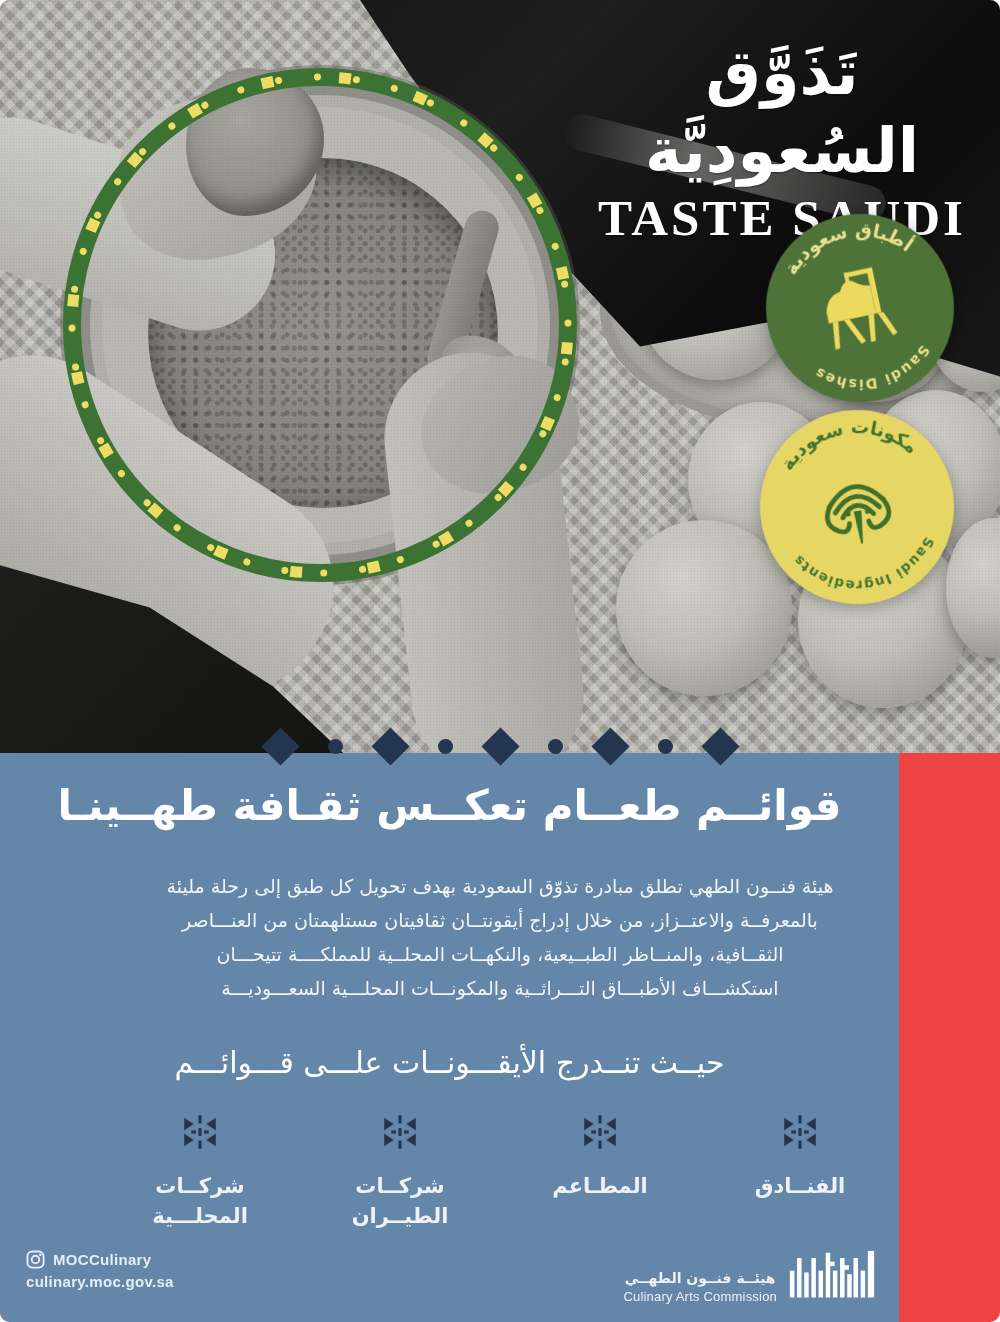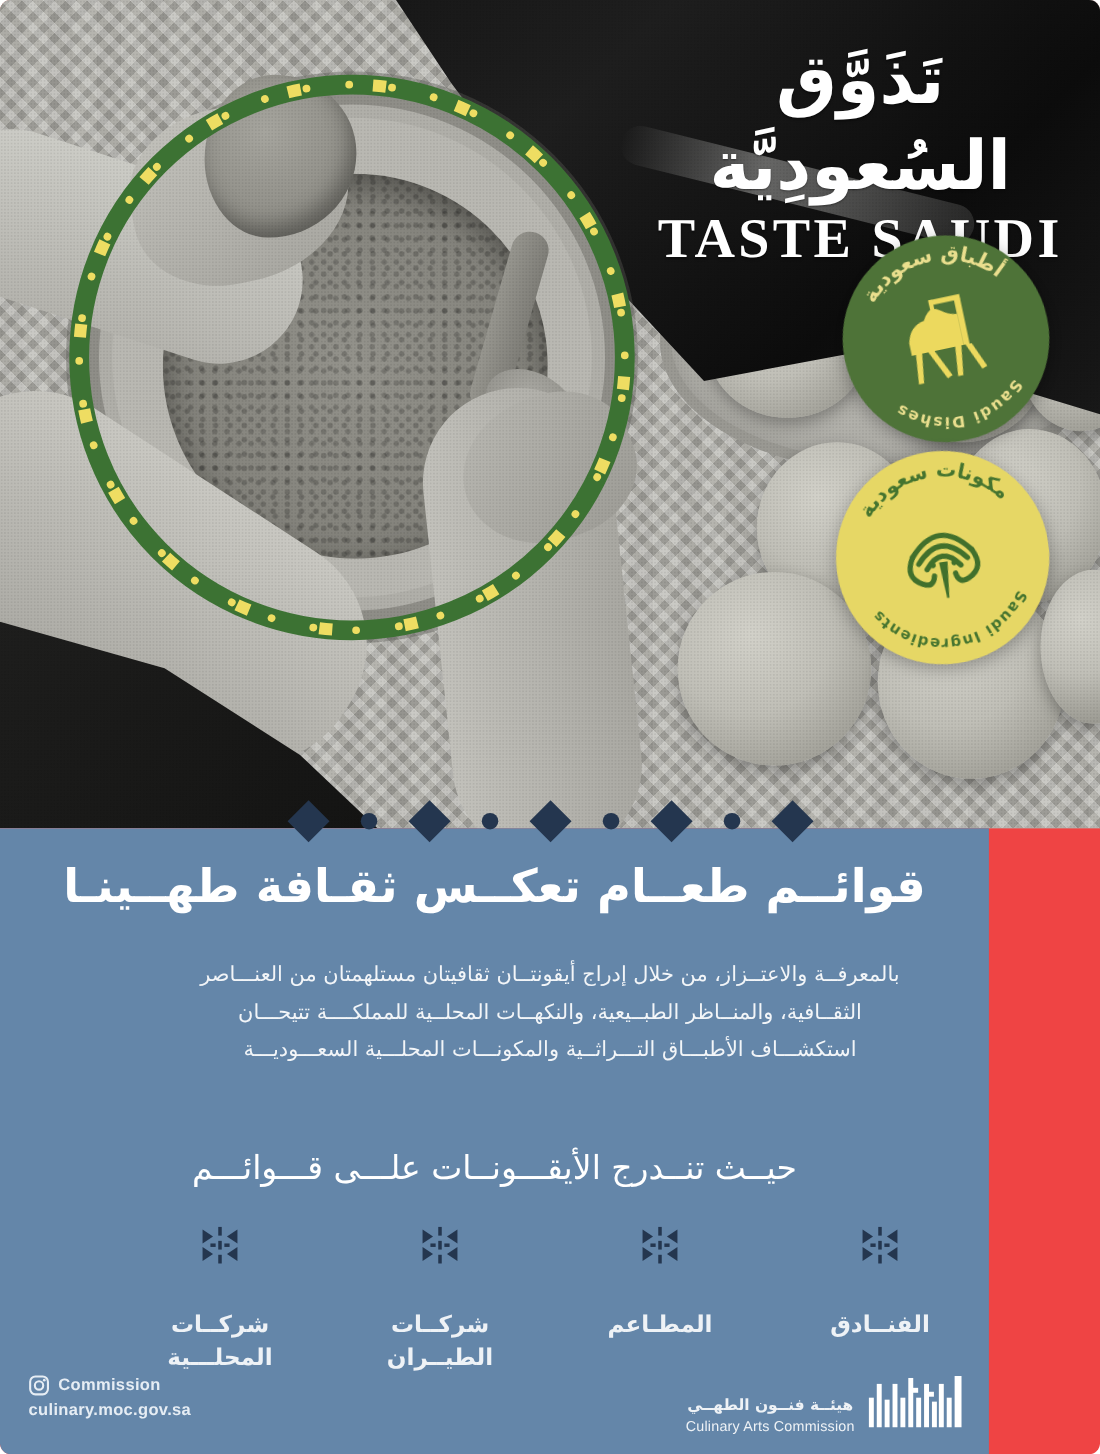--- a/index.html
+++ b/index.html
@@ -107,21 +107,21 @@
   .blue { position:absolute; left:0; top:753px; width:899px; height:569px; background:#6486a9; color:#ffffff; }
   .heading { position:absolute; top:28px; left:0; width:100%; text-align:center; direction:rtl;
     font-size:42px; font-weight:bold; letter-spacing:0; }
   .paragraph { position:absolute; top:116px; left:148px; width:704px; text-align:center; direction:rtl;
     font-size:19px; line-height:34px; color:#f2f5f8; }
   .subheading { position:absolute; top:292px; left:0; width:100%; text-align:center; direction:rtl;
     font-size:30px; font-weight:normal; }
   .categories { position:absolute; top:360px; left:100px; width:800px; display:flex; direction:rtl; }
   .category { width:25%; text-align:center; }
   .sadu { width:38px; height:38px; display:inline-block; }
-  .cat-label { margin-top:34px; font-size:21px; line-height:30px; font-weight:bold; direction:rtl; color:#eef2f6; }
+  .cat-label { margin-top:16px; font-size:21px; line-height:30px; font-weight:bold; direction:rtl; color:#eef2f6; }
 
   
   .footer-left { position:absolute; left:26px; top:497px; color:#e6edf4; font-family:"Liberation Sans", sans-serif; }
   .social-row { display:flex; align-items:center; gap:8px; font-size:15px; font-weight:bold; letter-spacing:.3px; }
   .website { margin-top:4px; font-size:15px; font-weight:bold; letter-spacing:.3px; color:#e6edf4; text-decoration:none; display:block; }
   .footer-right { position:absolute; right:24px; top:495px; display:flex; align-items:flex-end; gap:12px; }
   .org-text { text-align:center; color:#eef2f6; }
   .org-ar { font-size:14px; font-weight:bold; direction:rtl; }
   .org-en { font-family:"Liberation Sans", sans-serif; font-size:13px; margin-top:3px; letter-spacing:.2px; }
 </style>
@@ -230,20 +230,21 @@
     <span class="dot"></span>
     <span class="diamond"></span>
     <span class="dot"></span>
     <span class="diamond"></span>
   </div>
 
   <div class="blue">
     <div class="heading">قوائــم طعــام تعكــس ثقـافة طهــينـا</div>
 
     <div class="paragraph">
+      <div>هيئة فنــون الطهي تطلق مبادرة تذوّق السعودية بهدف تحويل كل طبق إلى رحلة مليئة</div>
       <div>بالمعرفــة والاعتــزاز، من خلال إدراج أيقونتــان ثقافيتان مستلهمتان من العنـــاصر</div>
       <div>الثقــافية، والمنــاظر الطبــيعية، والنكهــات المحلــية للمملكــــة تتيحـــان</div>
       <div>استكشـــاف الأطبـــاق التـــراثــية والمكونـــات المحلـــية السعـــوديـــة</div>
     </div>
 
     <div class="subheading">حيــث تنــدرج الأيقـــونــات علـــى قـــوائـــم</div>
 
     <div class="categories">
       <div class="category">
         <svg class="sadu" viewBox="0 0 24 24" fill="#24364f">
@@ -315,21 +316,21 @@
       </div>
     </div>
 
     <div class="footer-left">
       <div class="social-row">
         <svg width="19" height="19" viewBox="0 0 20 20">
           <rect x="1.5" y="1.5" width="17" height="17" rx="5" fill="none" stroke="#e6edf4" stroke-width="2"></rect>
           <circle cx="10" cy="10" r="4" fill="none" stroke="#e6edf4" stroke-width="2"></circle>
           <circle cx="15" cy="5" r="1.3" fill="#e6edf4"></circle>
         </svg>
-        <span>Commission</span>
+        <span>MOCCulinary</span>
       </div>
       <a class="website" href="#">culinary.moc.gov.sa</a>
     </div>
 
     <div class="footer-right">
       <div class="org-text">
         <div class="org-ar">هيئــة فنــون الطهــي</div>
         <div class="org-en">Culinary Arts Commission</div>
       </div>
       <svg width="86" height="56" viewBox="0 0 96 60" fill="#ffffff">

